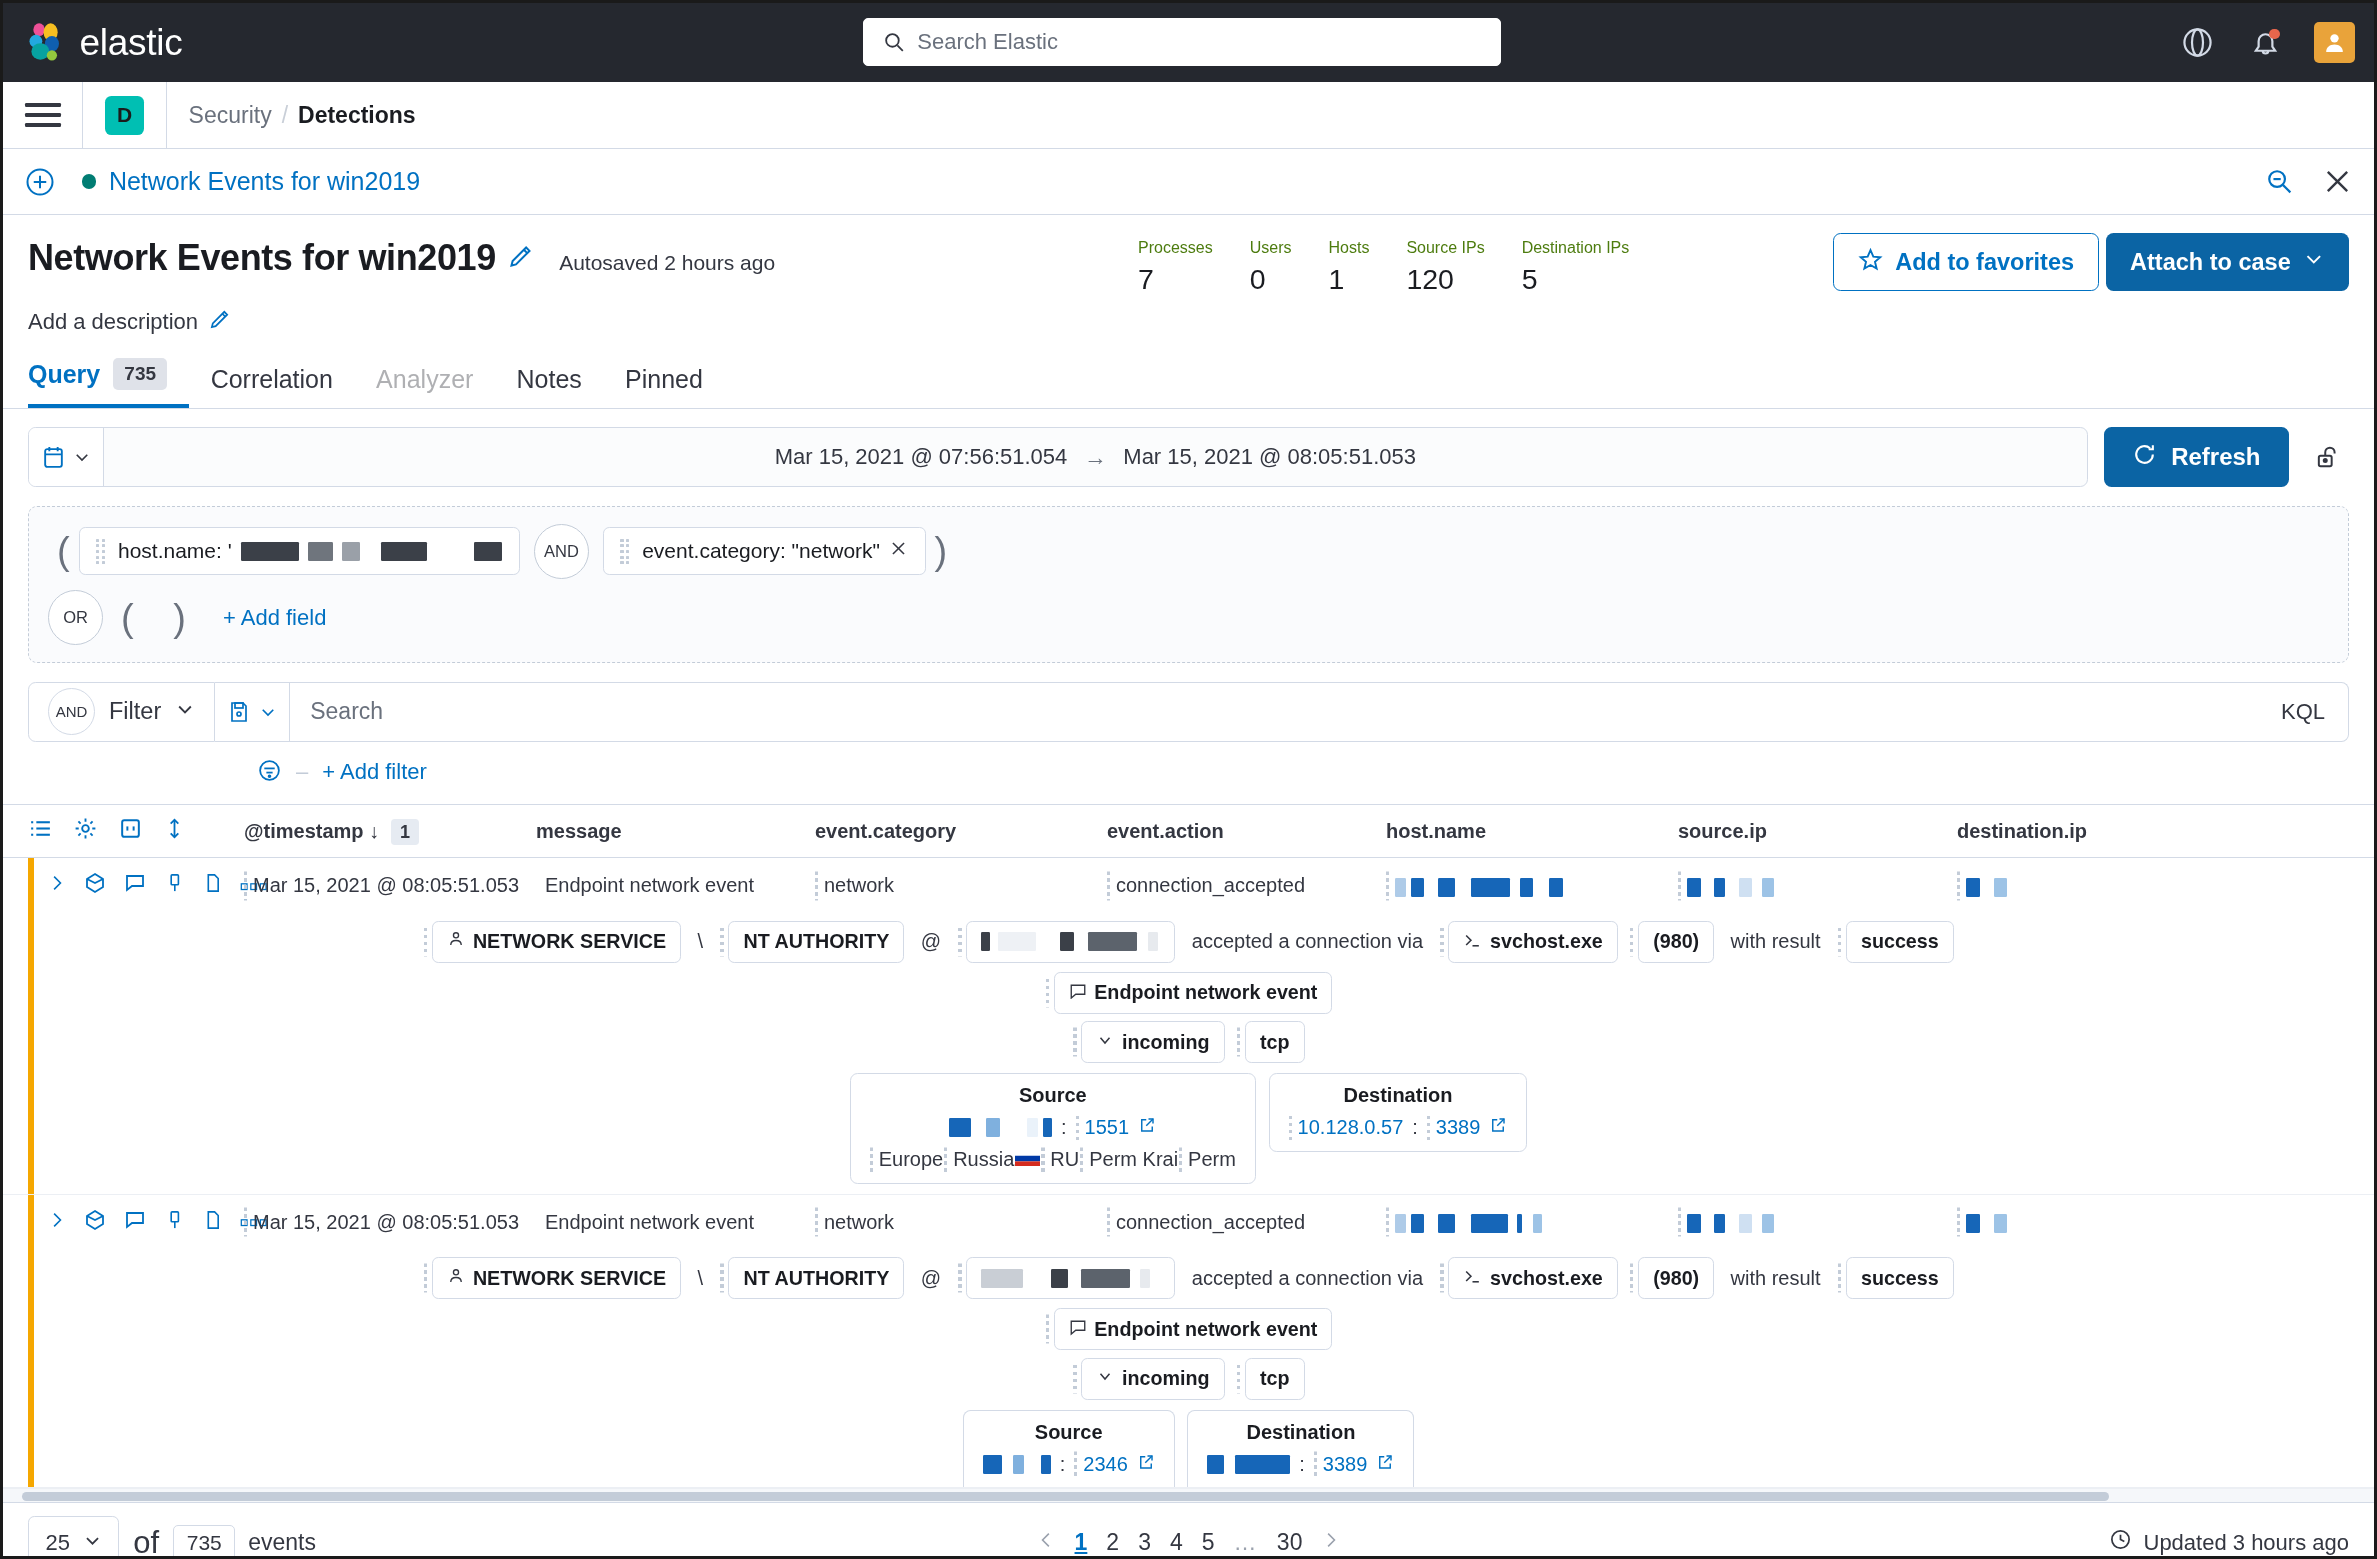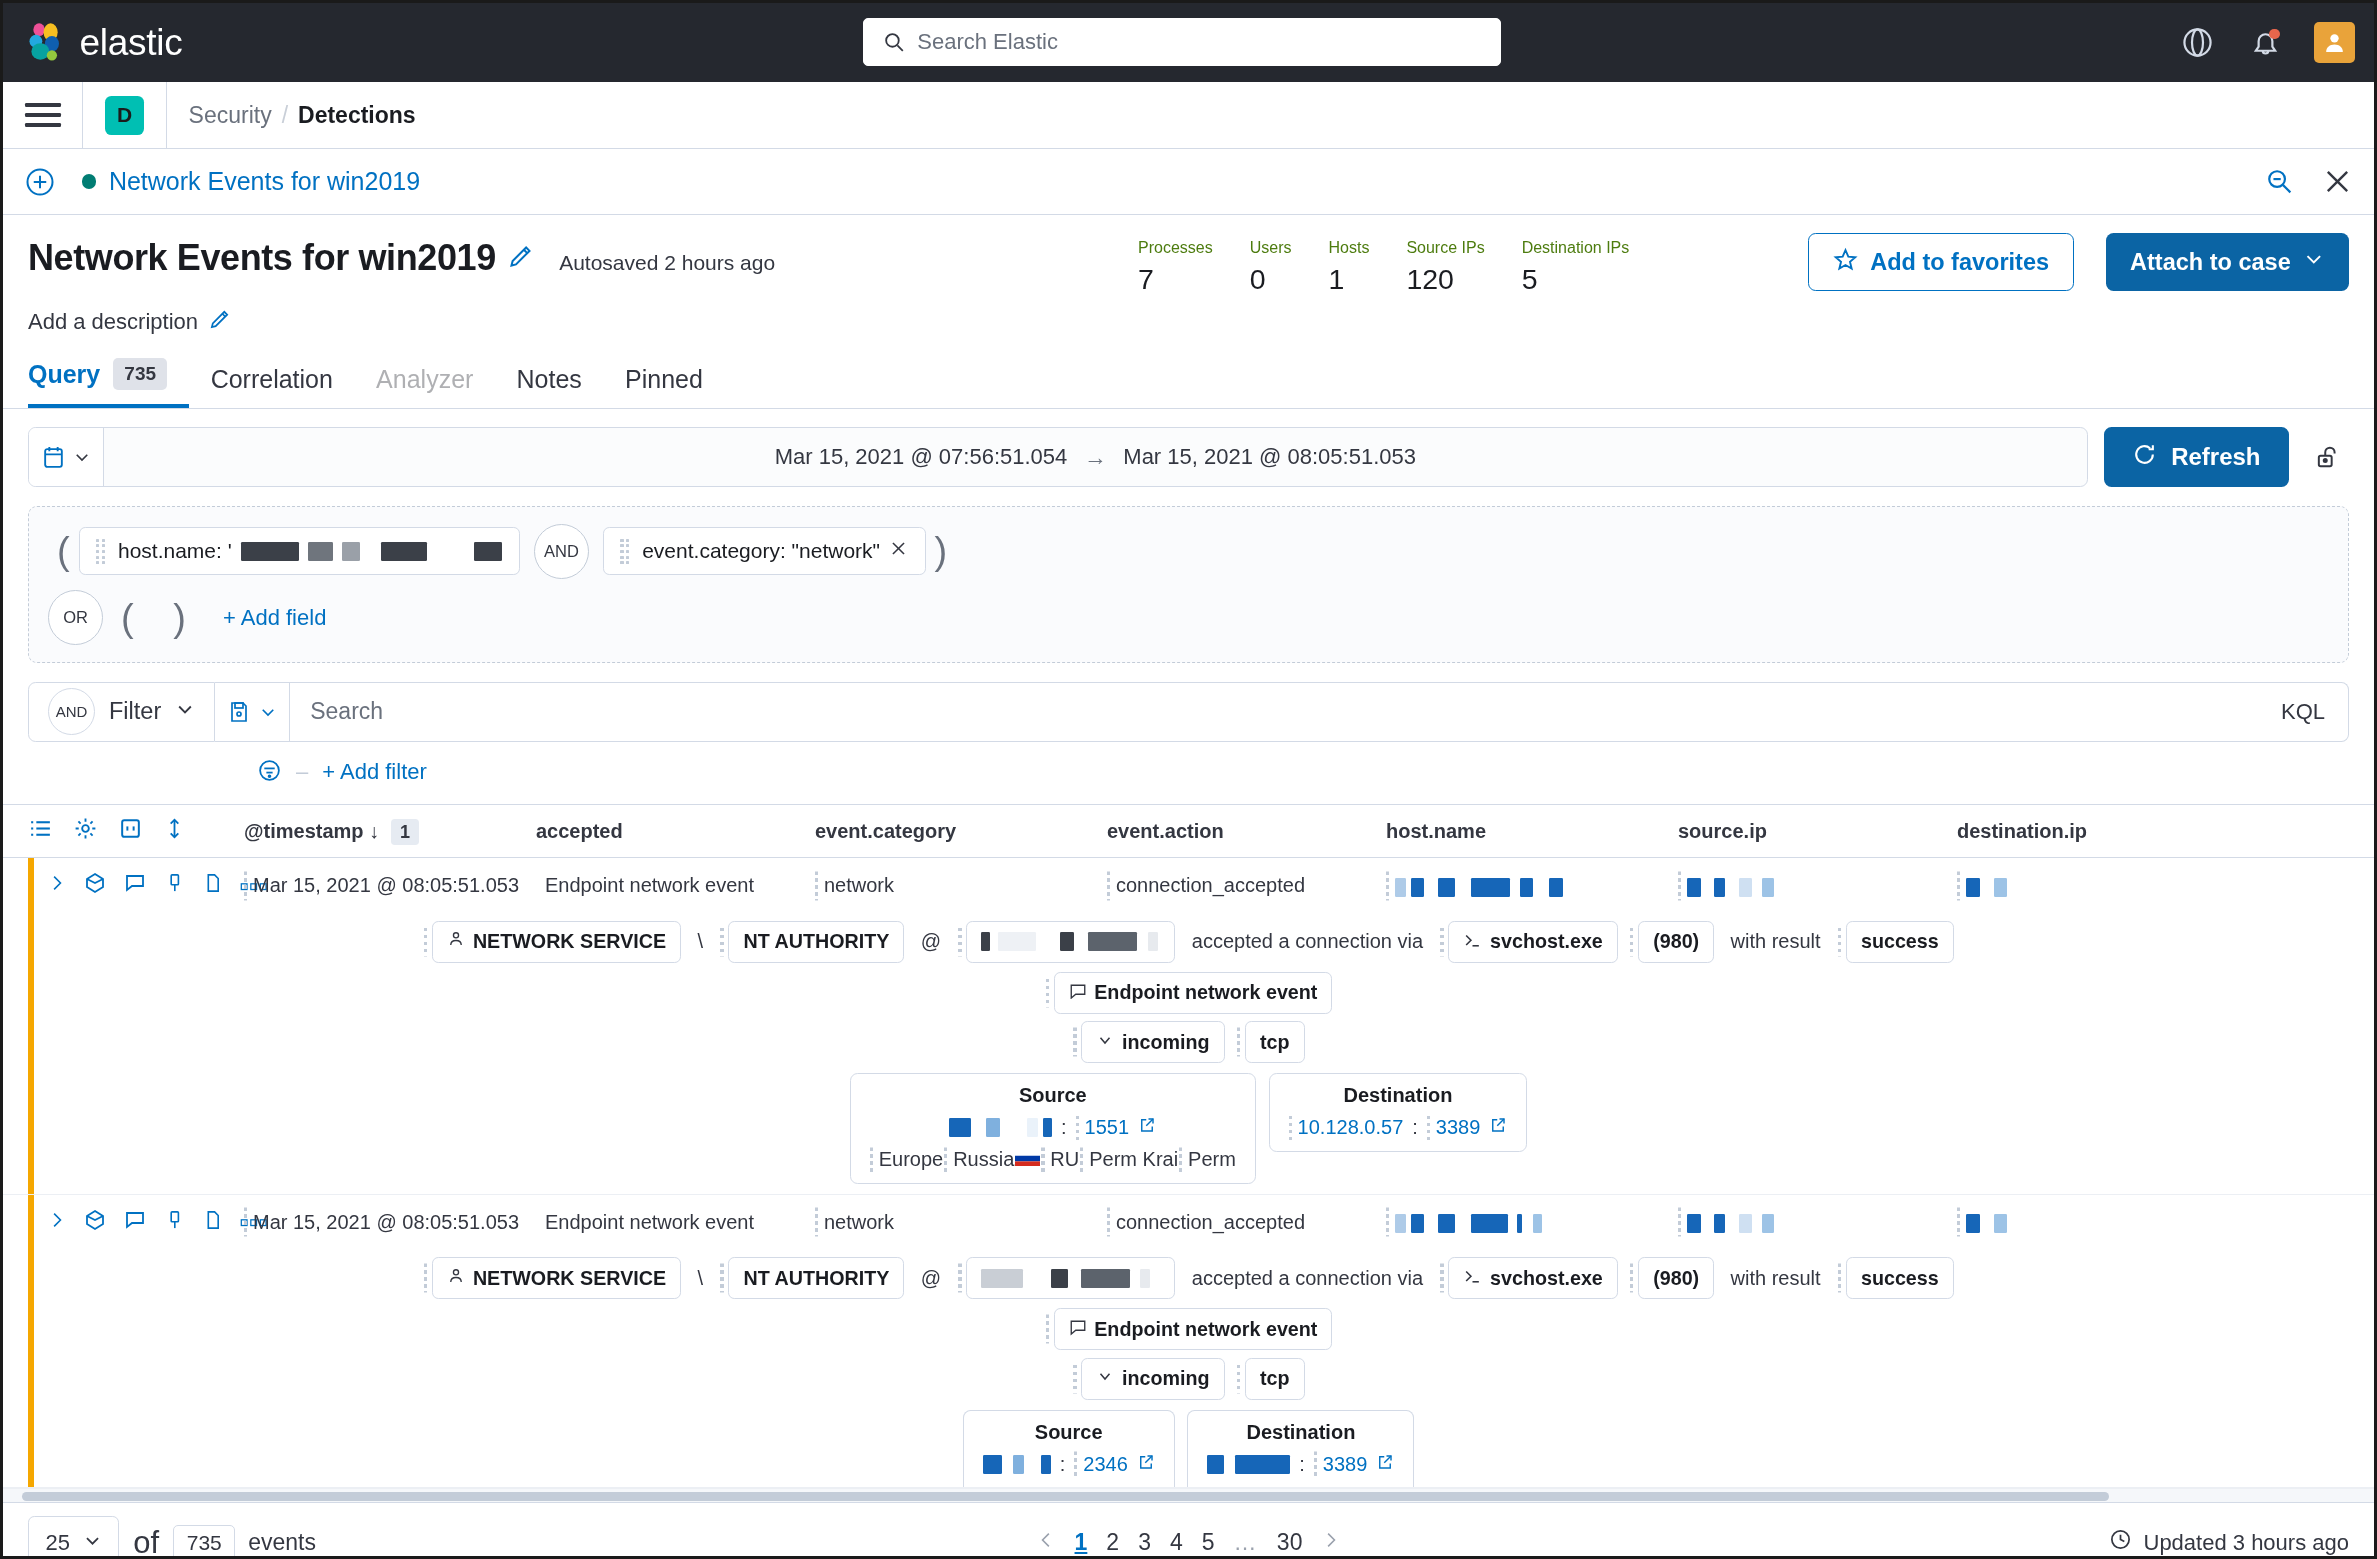--- a/index.html
+++ b/index.html
@@ -87,21 +87,21 @@
     display:flex; align-items:center; gap:11.4px;
   }
   .tl-desc { margin-top:29px; font-size:22px; color:#343741; display:flex; align-items:center; gap:10px; }
   .autosaved { font-size:21px; color:#343741; margin-left:25px; align-self:flex-start; margin-top:14px; }
 
   .stats { position:absolute; left:1135px; top:24px; display:flex; gap:0; }
   .stat { margin-right:37px; }
   .stat-label { font-size:16px; color:#4d7c0f; }
   .stat-value { font-size:28.5px; color:#1a1c21; margin-top:6.3px; }
 
-  .tl-actions { position:absolute; right:25px; top:18px; display:flex; gap:32px; align-items:center; }
+  .tl-actions { position:absolute; right:25px; top:18px; display:flex; gap:7px; align-items:center; }
   .btn {
     height:58px; border-radius:7.6px; display:flex; align-items:center; justify-content:center;
     gap:12.7px; font-size:23.5px; cursor:pointer; padding: 0 24px; white-space:nowrap;
   }
   .btn-empty { background:#fff; border:1.3px solid #0071c2; color:#0071c2; font-weight:600; }
   .btn-fill { background:#0b64a4; color:#fff; font-weight:600; }
 
   
   .tabs { display:flex; align-items:flex-end; gap:0; padding: 21.6px 25px 0 25px; border-bottom:0; }
   .tab { font-size:25px; color:#343741; padding: 0 21.6px 14px 21.6px; display:flex; align-items:center; gap:12.7px; cursor:pointer; }
@@ -606,21 +606,21 @@
                 <polyline points="8,7 12,3 16,7"></polyline>
                 <polyline points="8,17 12,21 16,17"></polyline>
             </svg>
           </span>
         </div>
         <div class="col-ts">
           <span>@timestamp</span>
           <span> ↓ </span>
           <span class="sort-num">1</span>
         </div>
-        <div class="col-msg">accepted</div>
+        <div class="col-msg">message</div>
         <div class="col-cat">event.category</div>
         <div class="col-act">event.action</div>
         <div class="col-host">host.name</div>
         <div class="col-src">source.ip</div>
         <div class="col-dst">destination.ip</div>
       </div>
 
       <div class="evrow">
         <div class="leftbar"></div>
 

